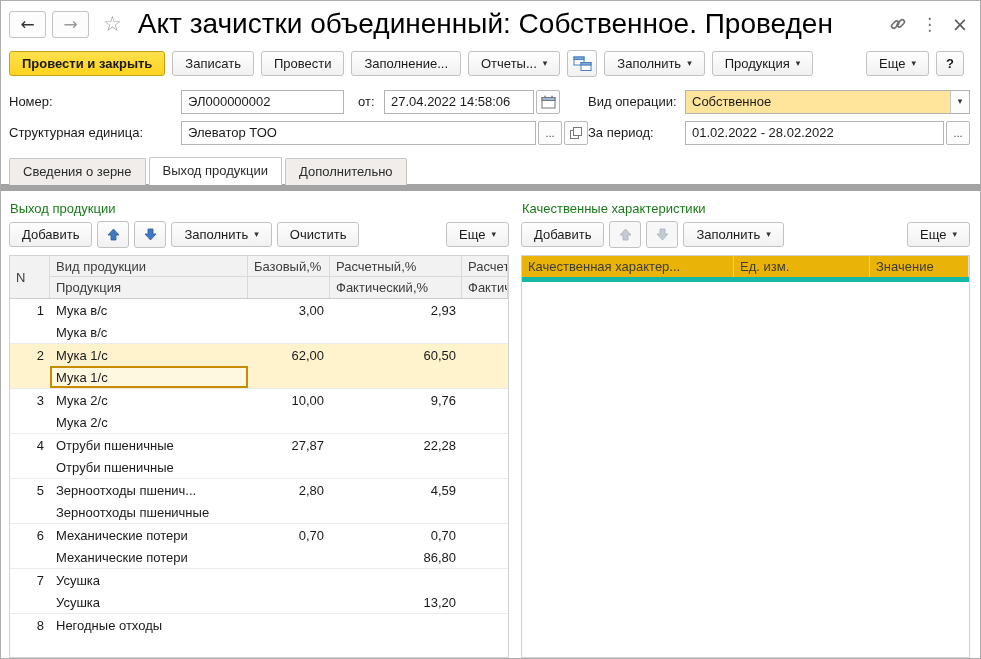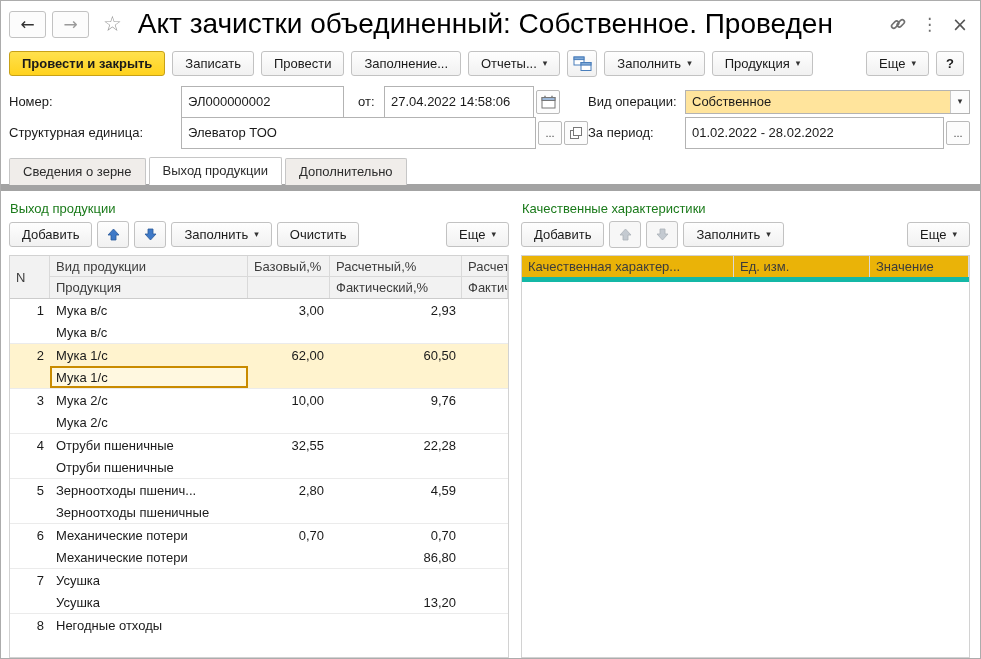--- a/index.html
+++ b/index.html
@@ -45,21 +45,21 @@
   
   .form-area { padding:0 10px 2px 8px; flex:none; }
   .form-row { display:flex; align-items:center; height:31px; }
   .fr-left { display:flex; align-items:center; width:579px; flex:none; }
   .fr-right { display:flex; align-items:center; flex:1; }
   .lbl { white-space:nowrap; overflow:hidden; }
   .lbl.w1 { width:172px; flex:none; }
   .lbl.w2 { width:97px; flex:none; }
   .lbl.from { margin-left:14px; width:26px; flex:none; }
   .inp {
-    height:32px; border:1px solid #B3B3B3; background:#fff; padding:0 6px;
+    height:24px; border:1px solid #B3B3B3; background:#fff; padding:0 6px;
     display:flex; align-items:center; white-space:nowrap; overflow:hidden;
   }
   .inp.number { width:163px; flex:none; }
   .inp.date { width:150px; flex:none; }
   .inp.unit { width:355px; flex:none; }
   .inp.period { flex:1;text-align:right; }
   .sq-btn {
     width:24px; height:24px; margin-left:2px; flex:none;
     border:1px solid #B9B9B9; border-radius:2px; background:#FCFCFC;
     display:flex; align-items:center; justify-content:center; cursor:pointer; font-size:11px; color:#444;
@@ -330,21 +330,21 @@
               <div class="cell txt">Мука 2/с</div>
               <div class="cell num"></div>
               <div class="cell num"></div>
               <div class="cell txt"></div>
             </div>
           </div>
           <div class="row-group">
             <div class="sub-row">
               <div class="cell num">4</div>
               <div class="cell txt">Отруби пшеничные</div>
-              <div class="cell num">32,55</div>
+              <div class="cell num">27,87</div>
               <div class="cell num">22,28</div>
               <div class="cell txt"></div>
             </div>
             <div class="sub-row">
               <div class="cell num"></div>
               <div class="cell txt">Отруби пшеничные</div>
               <div class="cell num"></div>
               <div class="cell num"></div>
               <div class="cell txt"></div>
             </div>

